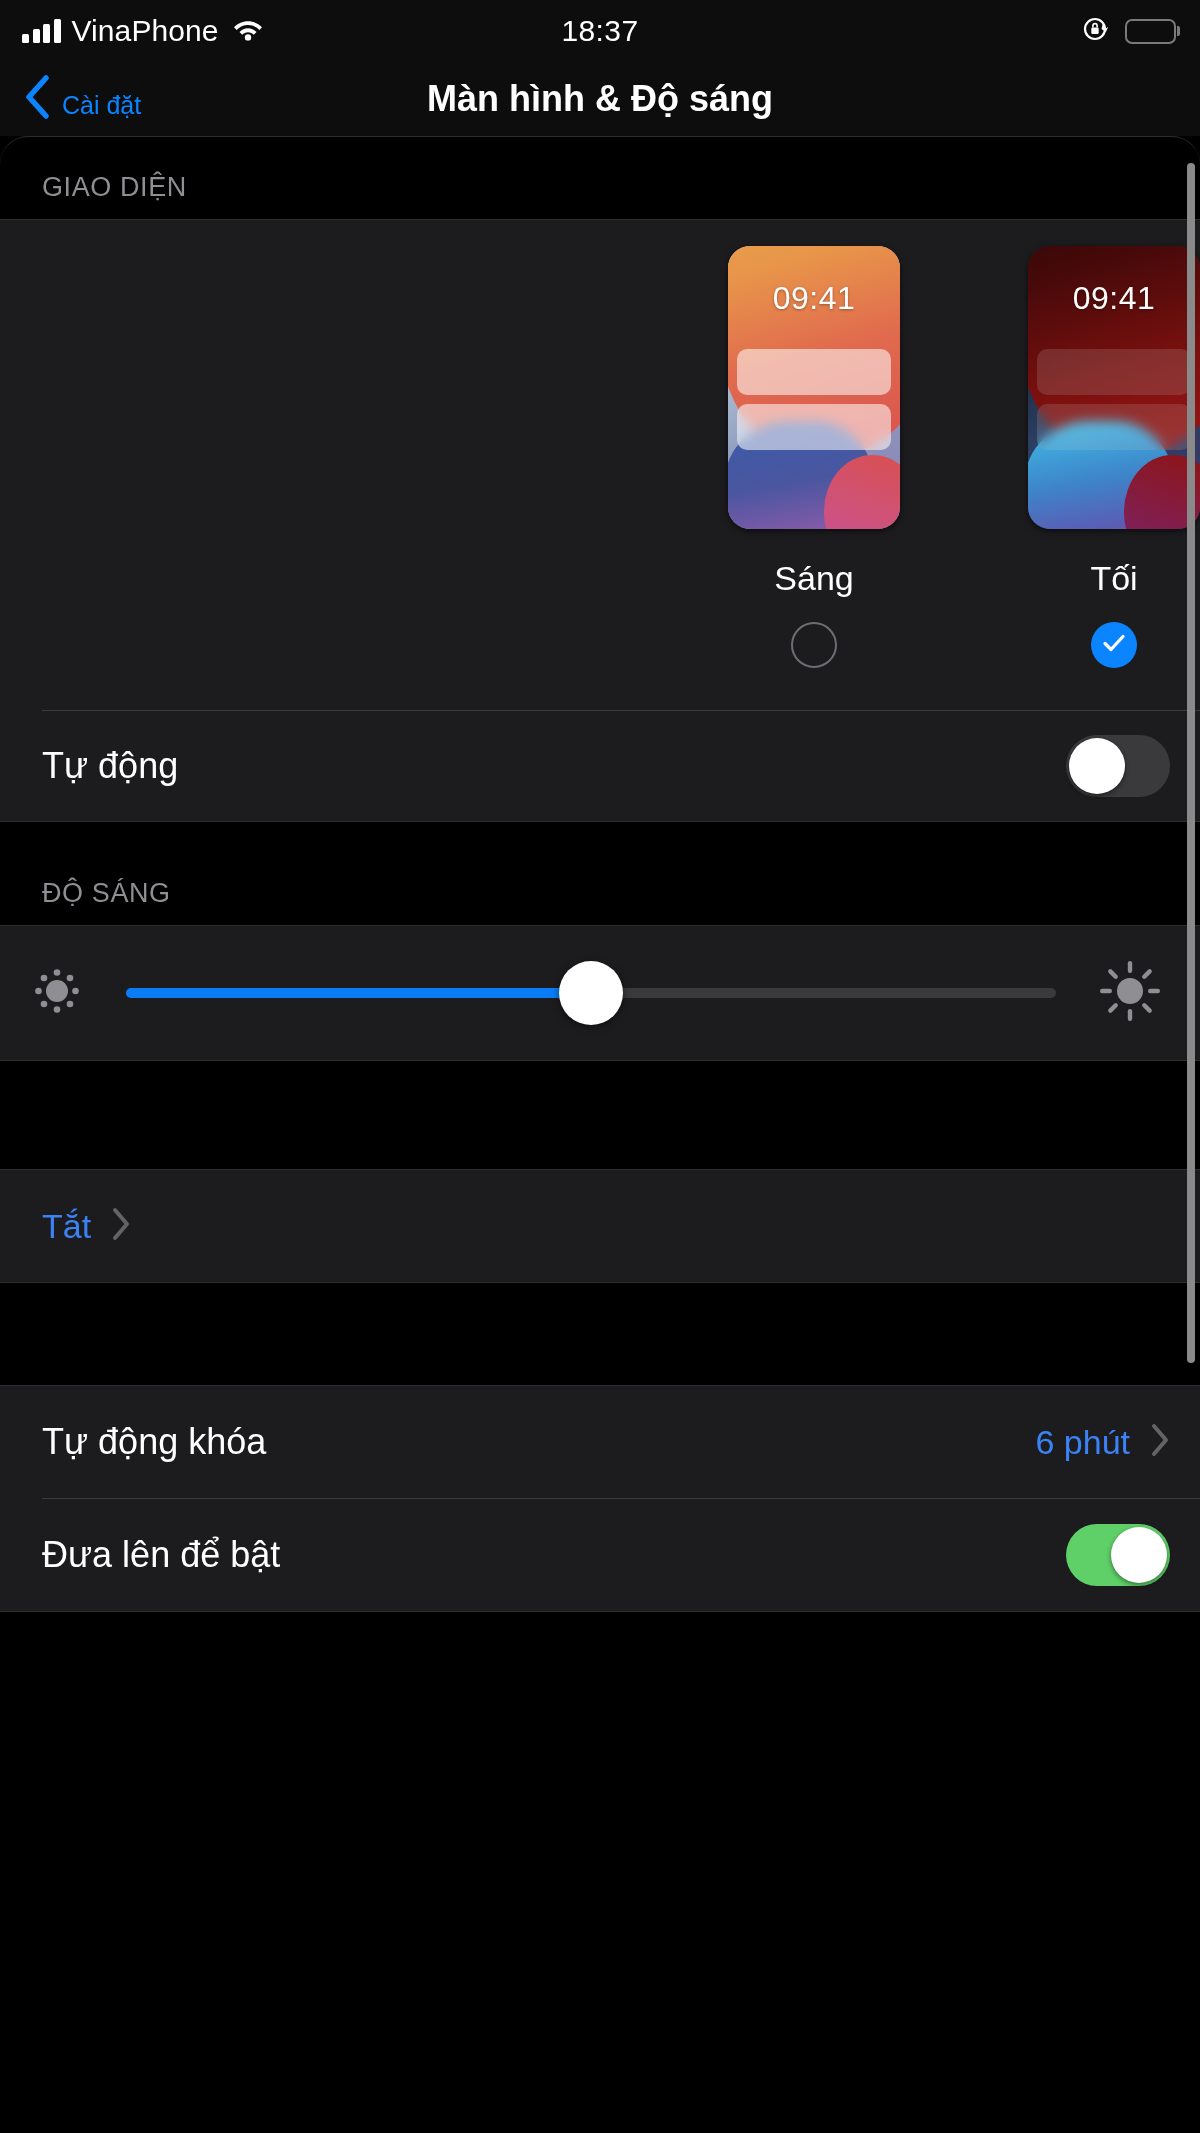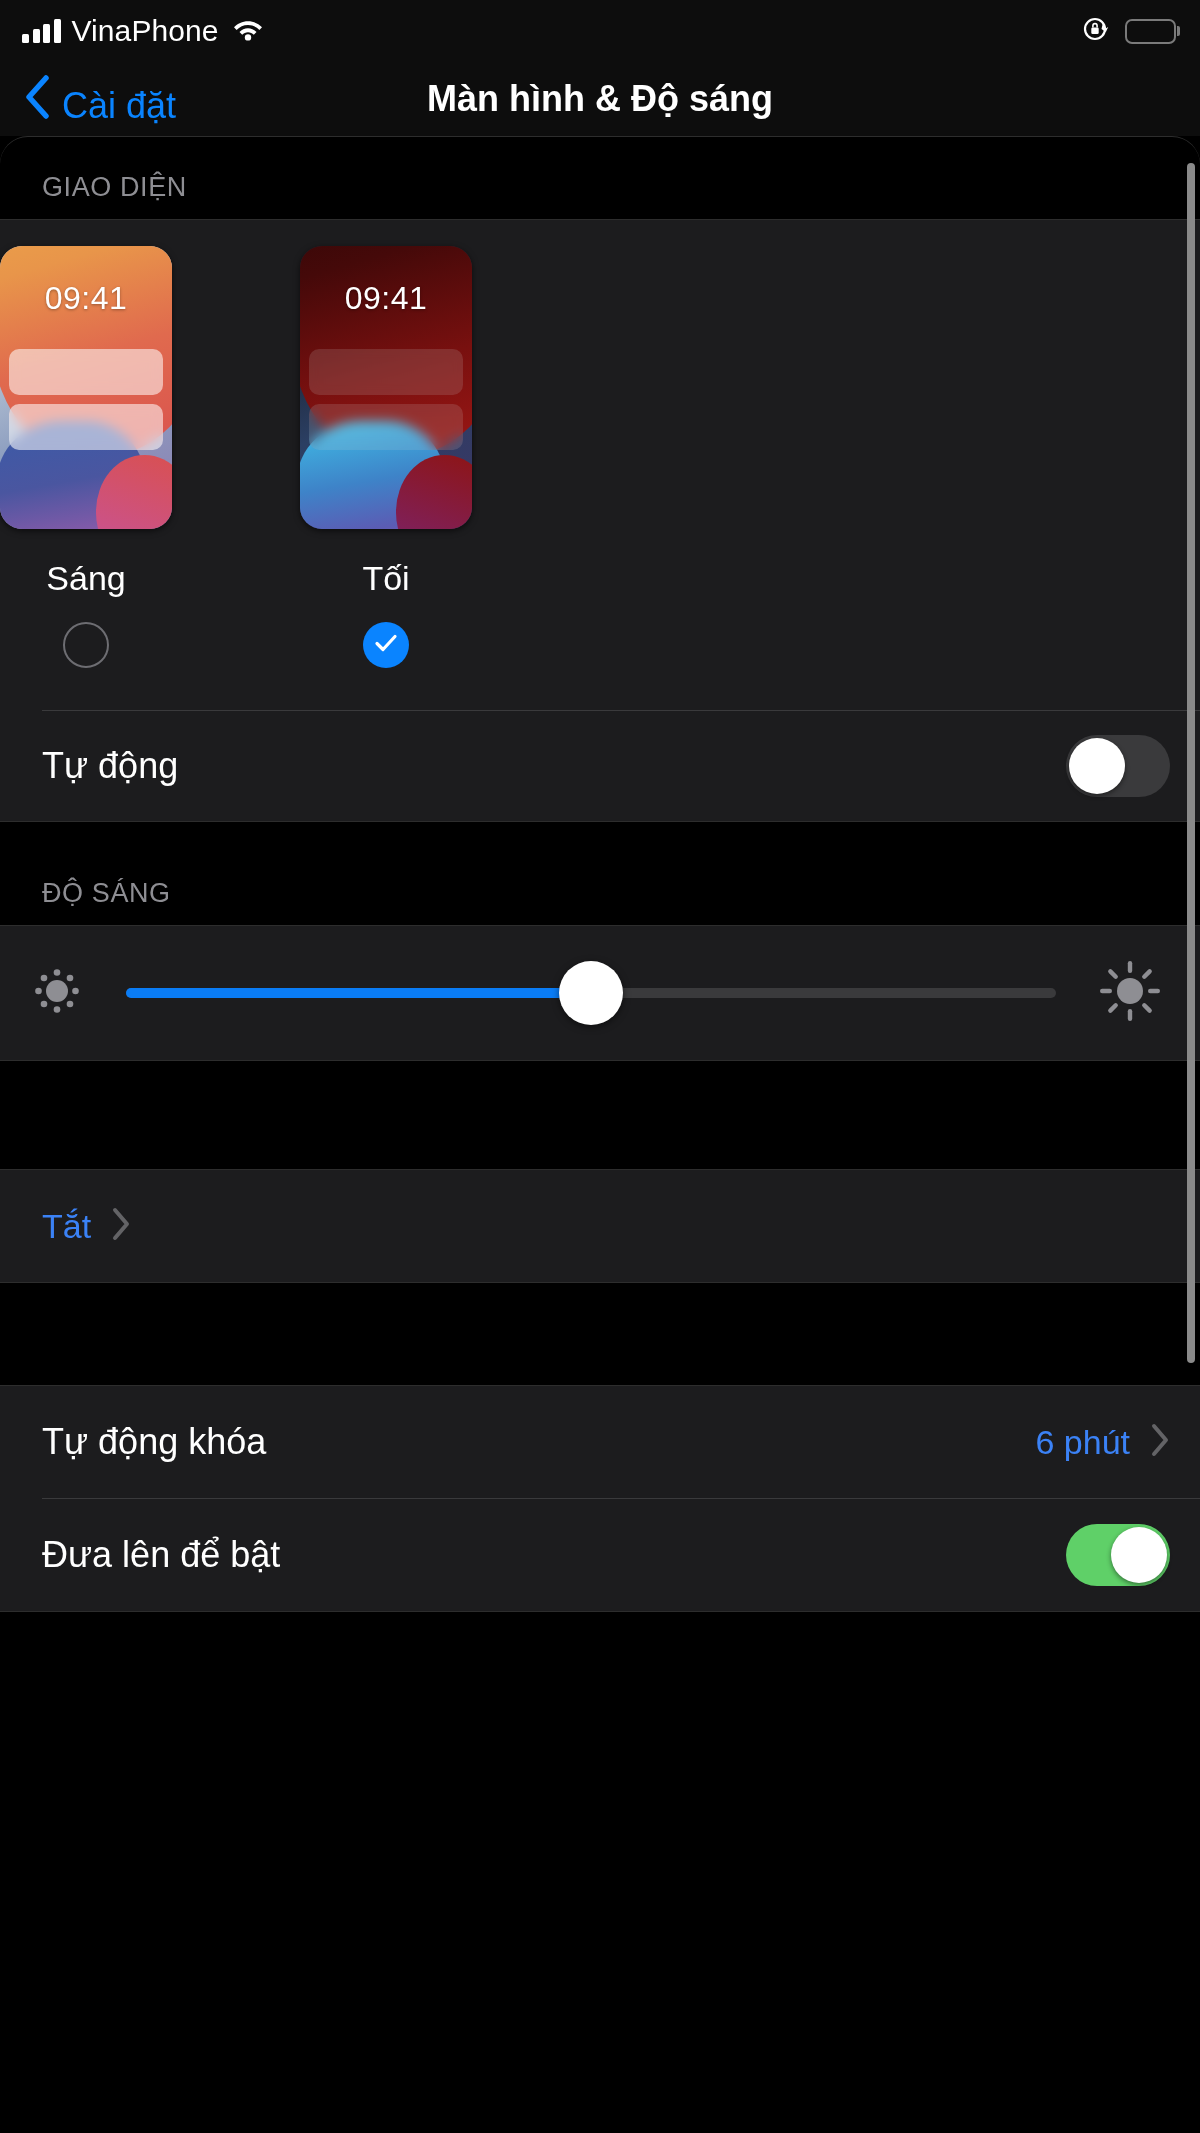--- a/index.html
+++ b/index.html
@@ -83,21 +83,21 @@
     align-items: center;
   }
   .nav-back {
     display: flex;
     align-items: center;
     gap: 12px;
     padding-left: 24px;
     color: #0a84ff;
     cursor: pointer;
   }
-  .nav-back .label { font-size: 36px; margin-top: 13px; }
+  .nav-back .label { font-size: 25px; margin-top: 13px; }
   .nav-title {
     position: absolute;
     left: 0; right: 0;
     text-align: center;
     font-size: 36px;
     font-weight: 700;
     color: #fff;
     pointer-events: none;
   }
 
@@ -126,21 +126,21 @@
     background: #1c1c1e;
     border-top: 1px solid #2d2d2d;
     border-bottom: 1px solid #2d2d2d;
   }
   .spacer { background: #000; }
 
   
   .appearance-body { padding: 26px 0 0 0; }
   .previews {
     display: flex;
-    justify-content: flex-start;
+    justify-content: flex-end;
     gap: 128px;
   }
   .preview-col { width: 172px; }
   .phone {
     position: relative;
     width: 172px;
     height: 283px;
     border-radius: 22px;
     overflow: hidden;
     box-shadow: 0 2px 6px rgba(0,0,0,0.6);
@@ -338,20 +338,21 @@
       </span>
       <span class="carrier">VinaPhone</span>
       <span class="wifi-icon">
         <svg width="32" height="24" viewBox="0 0 32 24">
           <path d="M16 4.2C10.4 4.2 5.5 6.6 2 10.3l2.6 2.7C7.6 9.9 11.5 8 16 8s8.4 1.9 11.4 5l2.6-2.7C26.5 6.6 21.6 4.2 16 4.2z" fill="#fff"></path>
           <path d="M16 11.2c-3.4 0-6.4 1.5-8.5 3.8l2.7 2.8c1.5-1.6 3.5-2.6 5.8-2.6s4.3 1 5.8 2.6l2.7-2.8c-2.1-2.3-5.1-3.8-8.5-3.8z" fill="#fff"></path>
           <circle cx="16" cy="20.4" r="3.2" fill="#fff"></circle>
         </svg>
       </span>
     </div>
+    <div class="sb-center">18:37</div>
     <div class="sb-right">
       <span>
         <svg width="30" height="30" viewBox="0 0 30 30">
           <circle cx="14" cy="15" r="10" fill="none" stroke="#fff" stroke-width="2.2"></circle>
           <rect x="10.3" y="13.4" width="7.4" height="6.6" rx="1.3" fill="#fff"></rect>
           <path d="M11.9 13.4v-1.7a2.1 2.1 0 0 1 4.2 0v1.7" fill="none" stroke="#fff" stroke-width="1.6"></path>
           <path d="M22 8.5a10 10 0 0 1 2.6 6.1l2.6-1.6-2.3 5-4.4-3z" fill="#fff"></path>
         </svg>
       </span>
       <span class="batt"><span class="fill"></span></span>

